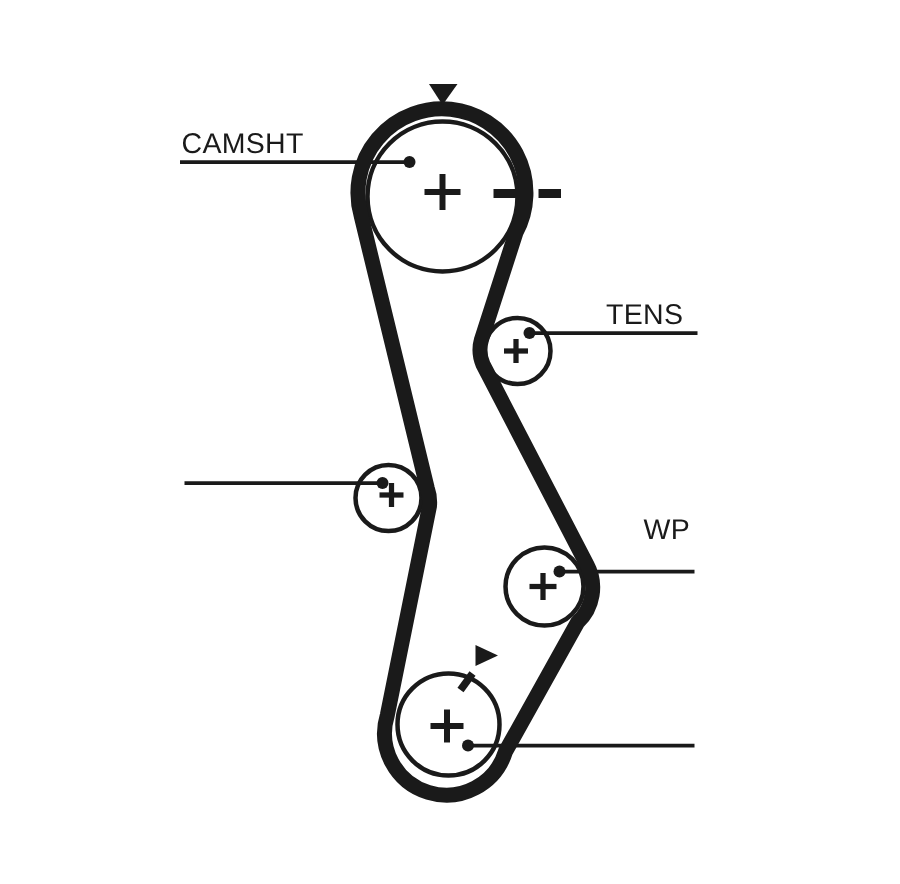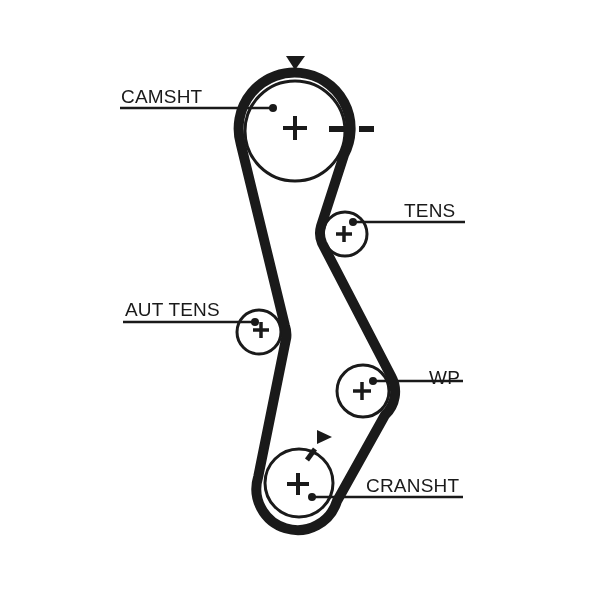--- a/index.html
+++ b/index.html
@@ -26,21 +26,21 @@
     line-height: 19px;
     font-weight: 400;
     letter-spacing: 0.2px;
     color: #1a1a1a;
     white-space: nowrap;
     user-select: none;
   }
   .lbl-camshaft  { left: 121px; top: 87px;  }
   .lbl-idler     { left: 404px; top: 201px; }
   .lbl-tensioner { left: 125px; top: 300px; }
-  .lbl-wp        { left: 429px; top: 368px; }
+  .lbl-wp        { left: 429px; top: 344px; }
   .lbl-crank     { left: 366px; top: 476px; }
 </style>
 </head>
 <body>
 
 <div class="stage">
 
   <svg width="600" height="589" viewBox="0 0 600 589">
     <g stroke="#1a1a1a" fill="none">
 
@@ -105,16 +105,14 @@
       <circle cx="373" cy="381" r="4"></circle>
       <circle cx="312" cy="497" r="4"></circle>
 
       <polygon points="286,56 305,56 295,70"></polygon>
       <polygon points="317,430 317,444 332,437"></polygon>
     </g>
   </svg>
 
   <div class="lbl lbl-camshaft">CAMSHT</div>
   <div class="lbl lbl-idler">TENS</div>
-  <div class="lbl lbl-tensioner">AUT TENS</div>
   <div class="lbl lbl-wp">WP</div>
-  <div class="lbl lbl-crank">CRANSHT</div>
 </div>
 
 </body></html>

